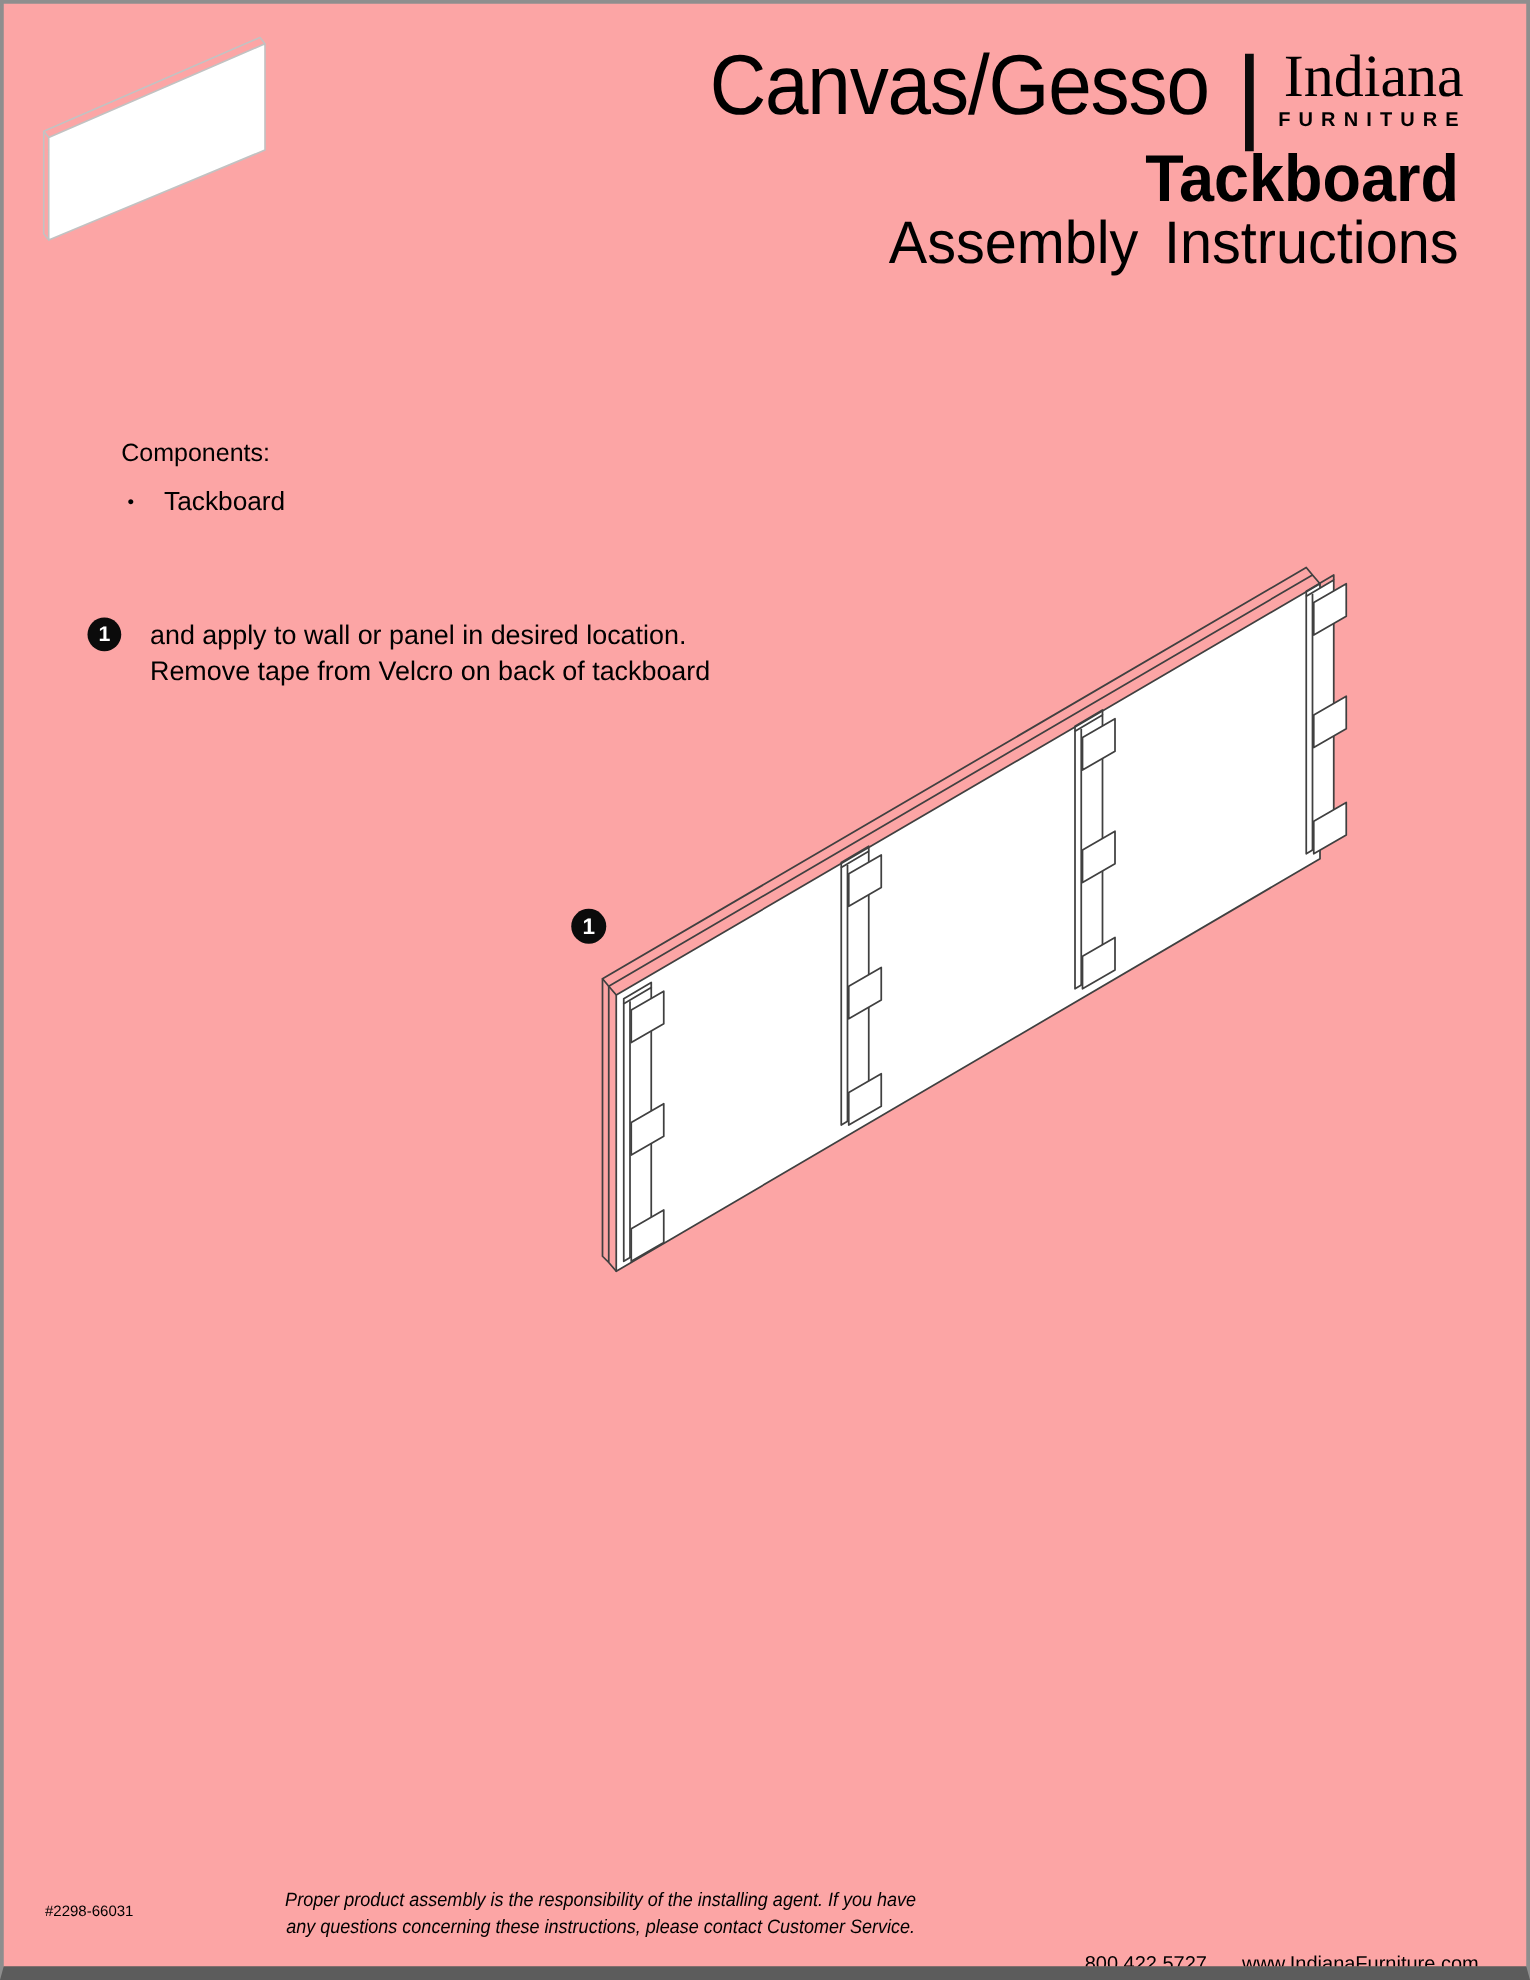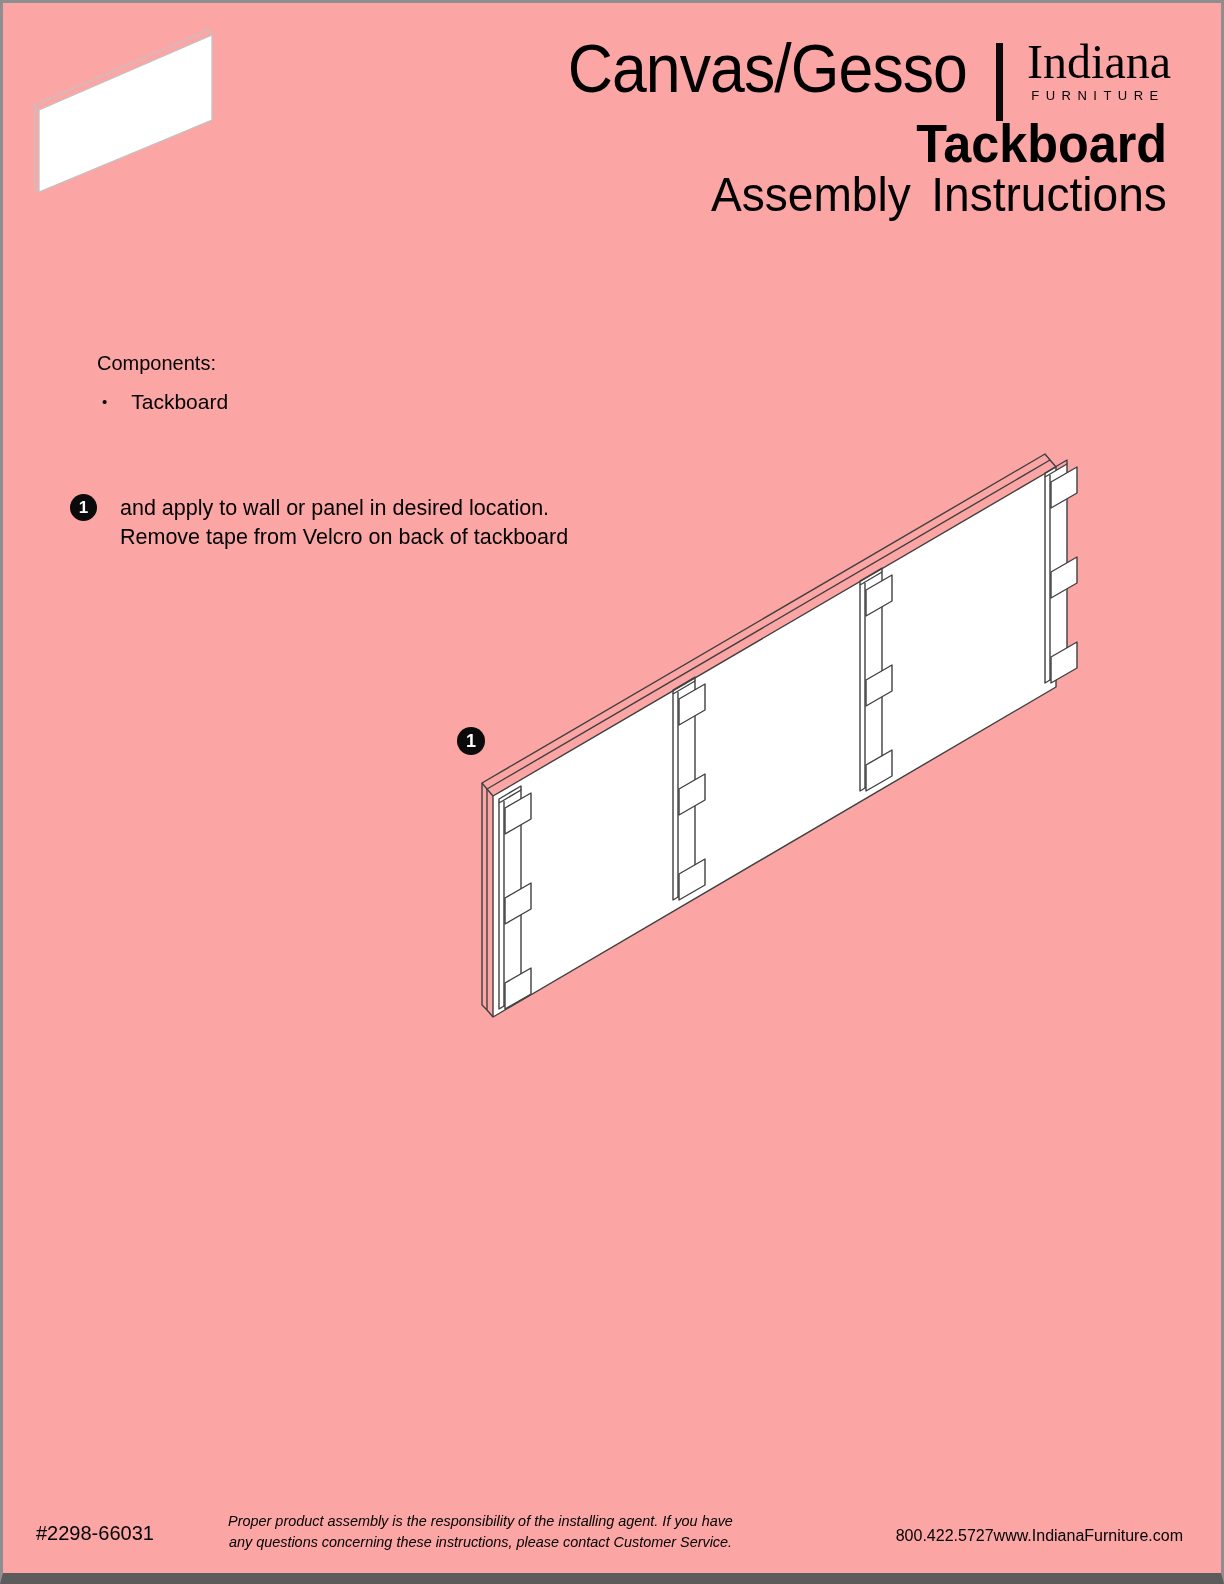--- a/index.html
+++ b/index.html
@@ -19,21 +19,21 @@
 
   
   .hdr-product {
     position:absolute; top:26px; right:254px;
     font-size:68px; letter-spacing:-1px; white-space:nowrap;
     transform:scaleX(0.92); transform-origin:right top;
   }
   .hdr-sep { position:absolute; top:40px; left:993px; width:7px; height:78px; background:#0a0a0a; }
   .hdr-brand { position:absolute; top:34px; right:50px; width:152px; text-align:center; }
   .brand-name { font-family:"Liberation Serif", serif; font-size:48px; line-height:1.05;text-align:right; }
-  .brand-sub { font-size:13px; font-weight:400; letter-spacing:6.5px; margin-top:1px; margin-right:-6px; }
+  .brand-sub { font-size:16px; font-weight:700; letter-spacing:6.5px; margin-top:1px; margin-right:-6px; }
   .hdr-title {
     position:absolute; top:110px; right:54px;
     font-size:53px; font-weight:bold; white-space:nowrap;
     transform:scaleX(0.95); transform-origin:right top;
   }
   .hdr-subtitle {
     position:absolute; top:164px; right:54px;
     font-size:48px; white-space:nowrap; word-spacing:8px;
     transform:scaleX(0.96); transform-origin:right top;
   }
@@ -60,27 +60,27 @@
   .diagram { position:absolute; left:458px; top:448px; width:630px; height:590px; }
   .diagram-callout {
     position:absolute; left:454px; top:724px;
     width:28px; height:28px; border-radius:50%;
     background:#0b0b0b; color:#fff;
     display:flex; align-items:center; justify-content:center;
     font-size:18px; font-weight:bold;
   }
 
   
-  .footer-docnum { position:absolute; left:33px; top:1519px; font-size:20px; }
+  .footer-docnum { position:absolute; left:33px; top:1519px; font-size:12px; }
   .footer-disclaimer {
     position:absolute; left:205px; top:1508px; width:545px;
     text-align:center; font-style:italic; font-size:15.5px; line-height:1.34;
     transform:scaleX(0.93); transform-origin:center top;
   }
-  .footer-contact { position:absolute; right:38px; top:1524px; display:flex; font-size:16px; }
+  .footer-contact { position:absolute; right:38px; top:1560px; display:flex; gap:28px; font-size:16px; }
 </style>
 </head>
 <body>
 
 <div class="page">
 
   <svg class="thumb-svg" width="195" height="175" viewBox="0 0 195 175">
     <g stroke="#c2c2c2" stroke-width="1.3" fill="none" stroke-linejoin="round">
       <path d="M8,85 L181,10 L181,95 L8,167 Z" fill="#ffffff"></path>
       <path d="M8,85 L4,80 L177,5 L181,10"></path>

